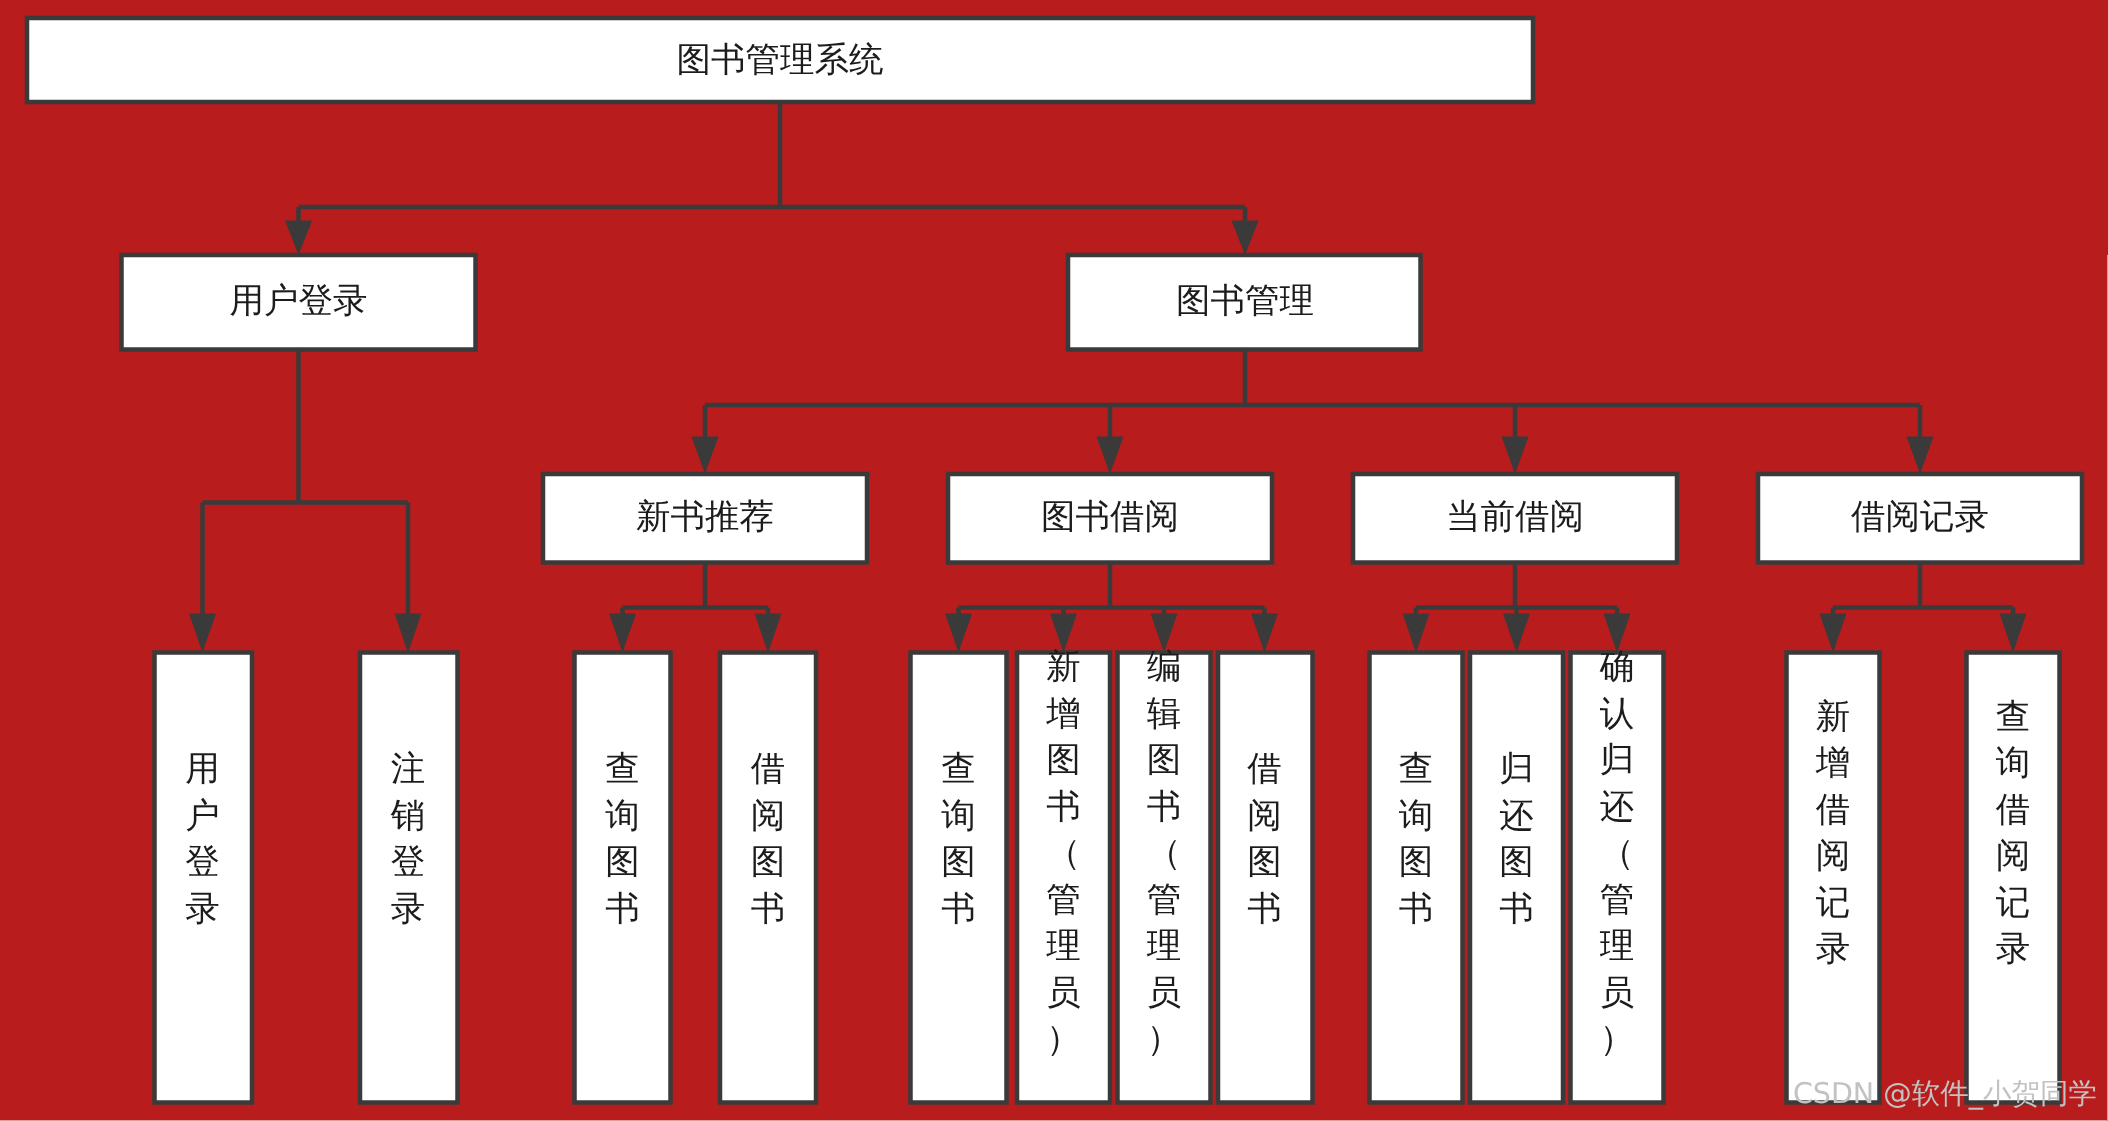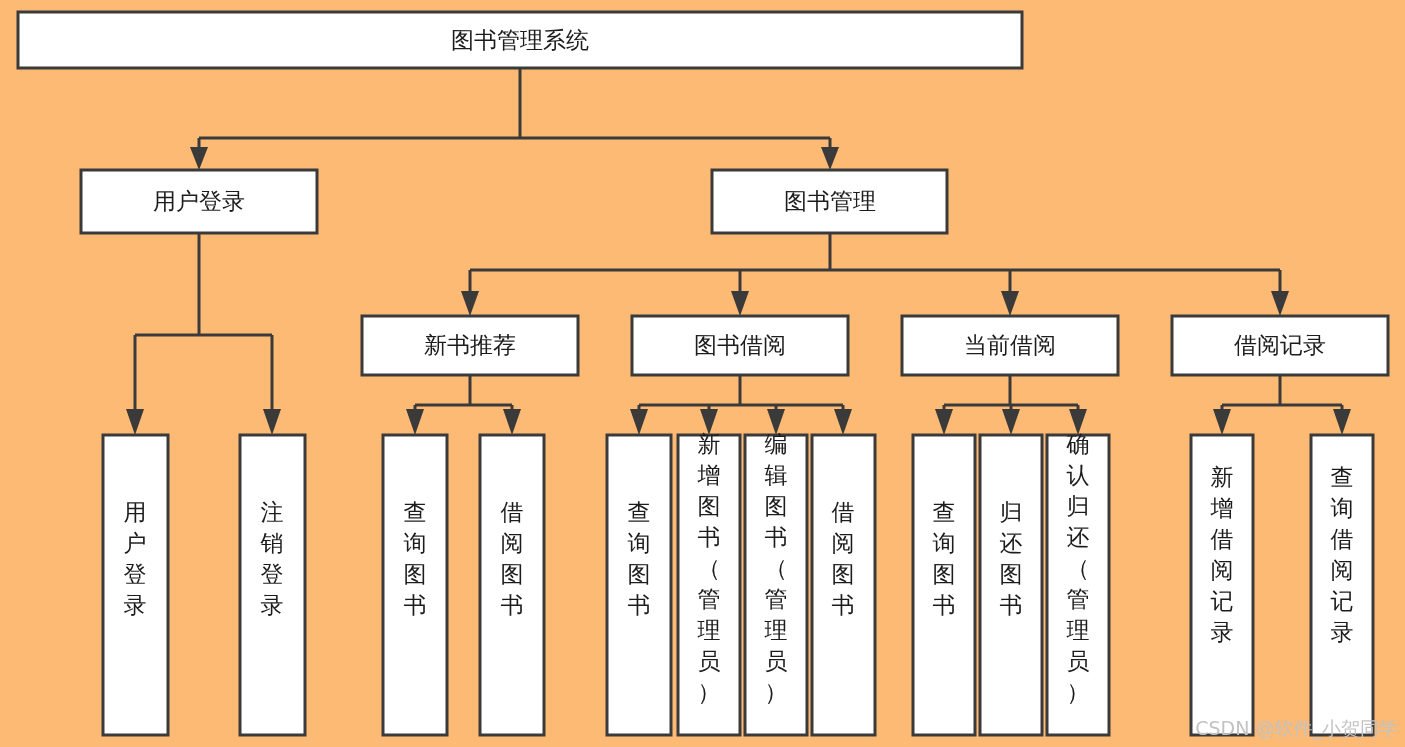--- a/index.html
+++ b/index.html
@@ -8,21 +8,21 @@
     padding: 0;
     background: #ffffff;
   }
   body {
     font-family: "DejaVu Sans", "Liberation Sans", sans-serif;
   }
   #diagram-root {
     position: relative;
     width: 1405px;
     height: 747px;
-    background: #fdba74;
+    background: #b91c1c;
     overflow: hidden;
   }
   svg#tree-svg {
     position: absolute;
     top: 0;
     left: 0;
     width: 1405px;
     height: 747px;
     display: block;
   }

